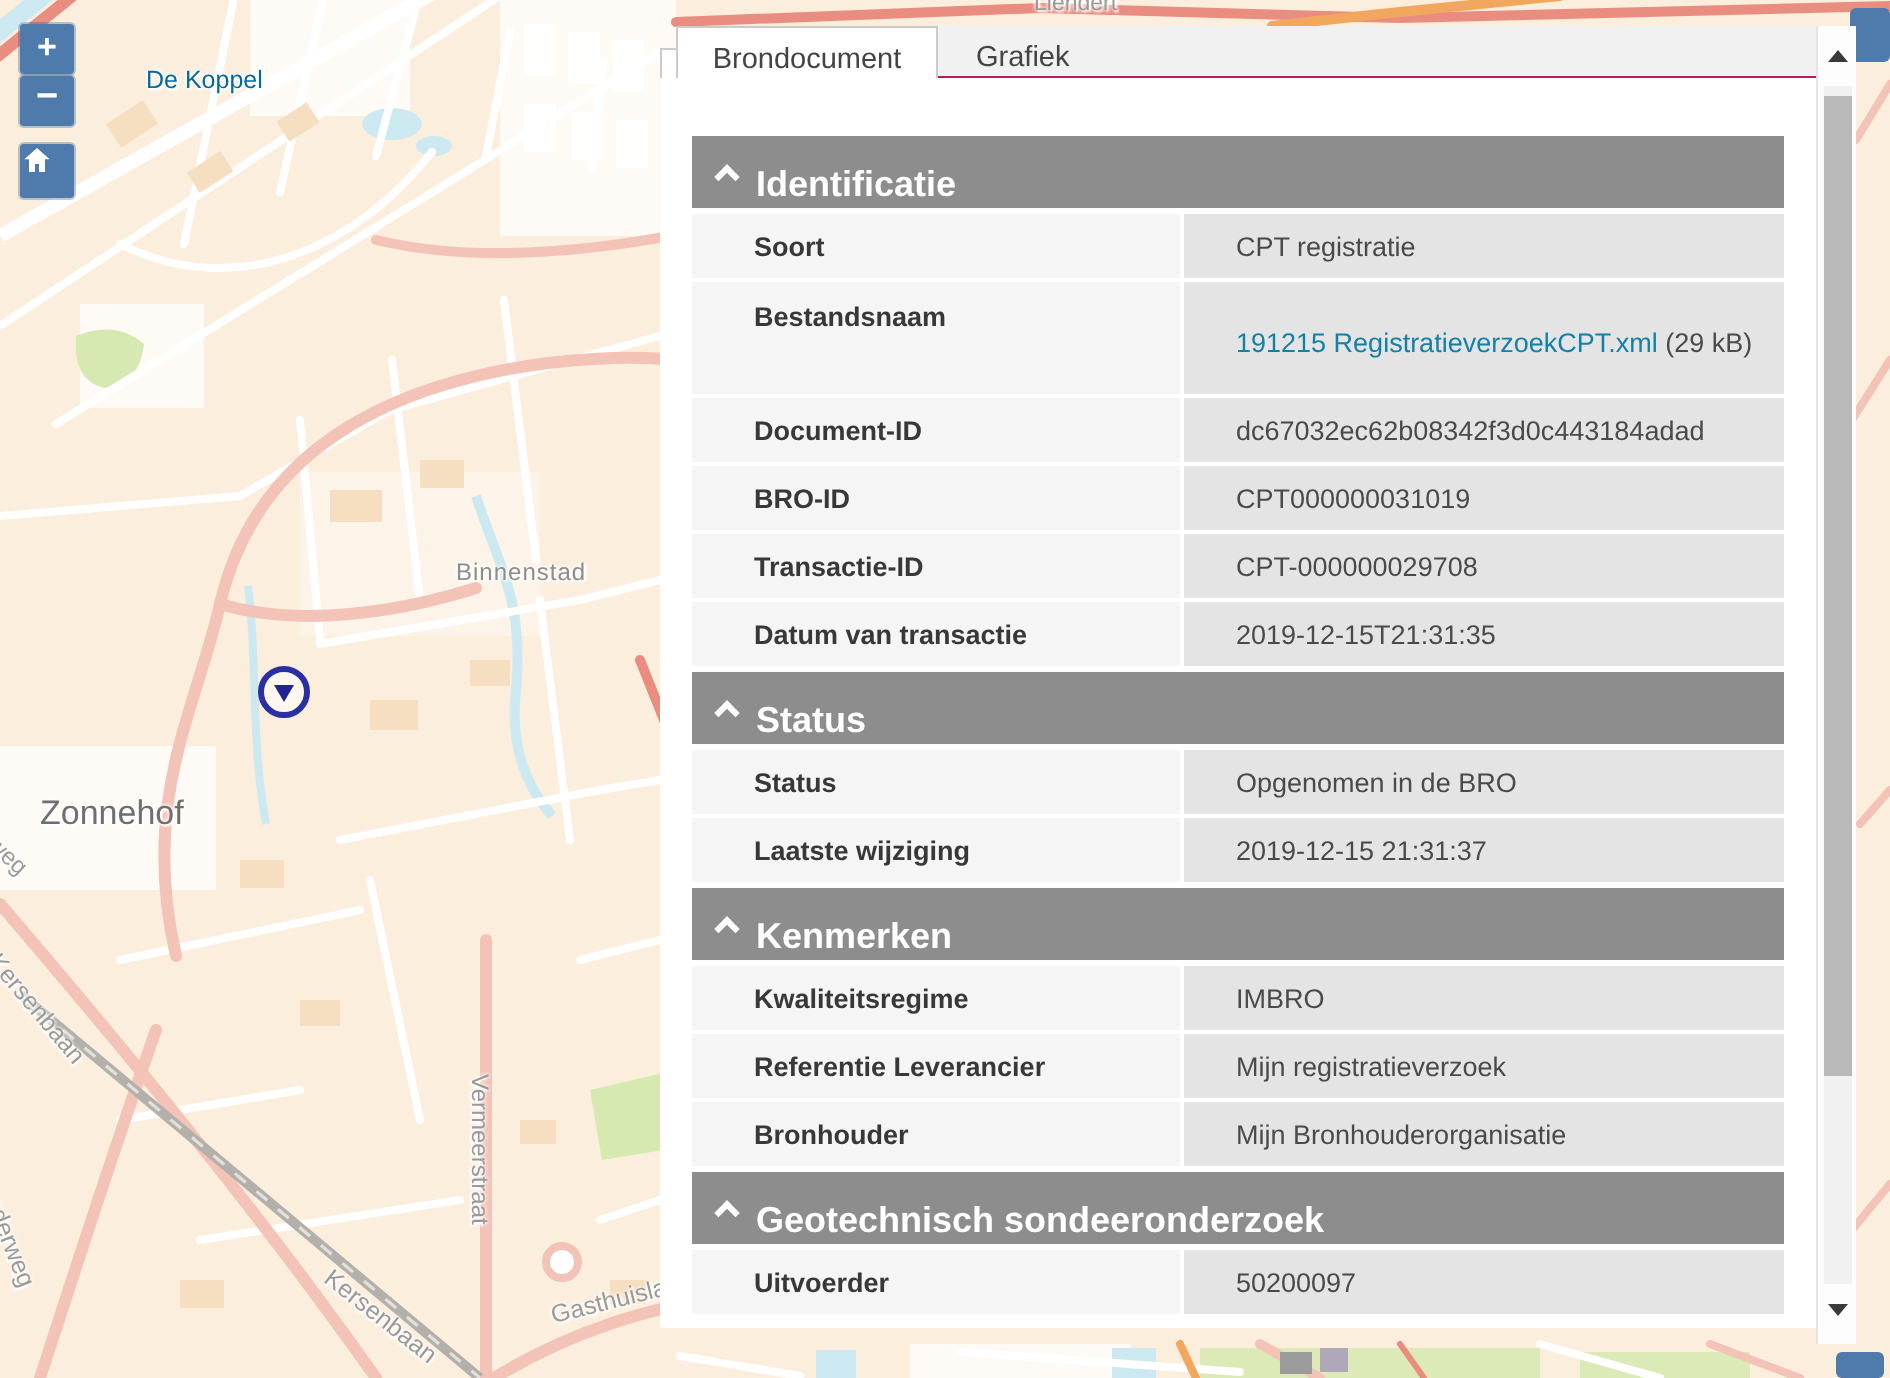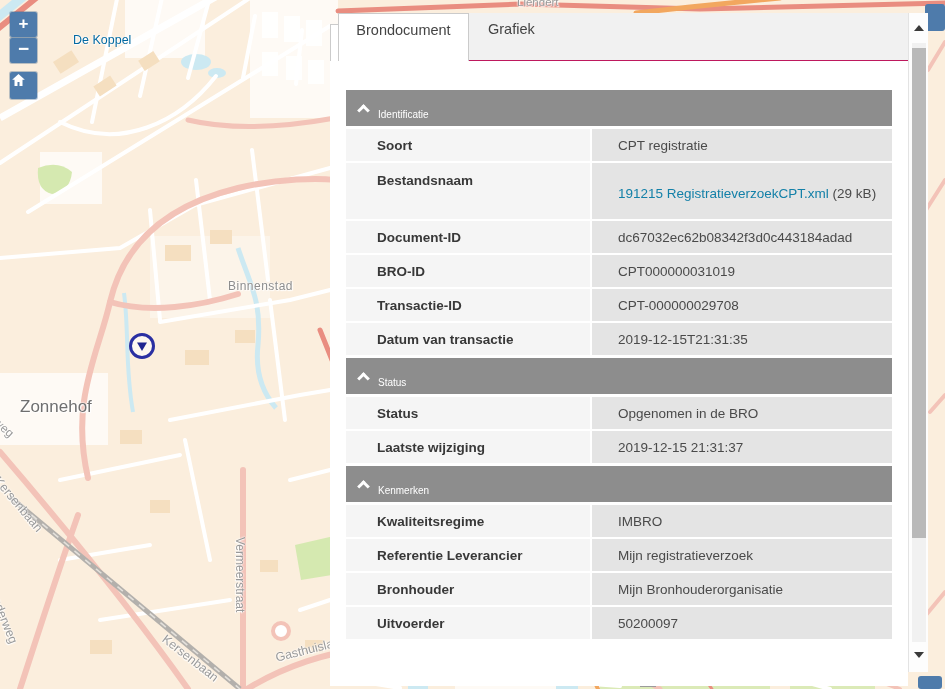--- a/index.html
+++ b/index.html
@@ -37,40 +37,40 @@
   .btn-zoomout{top:38px;line-height:22px;font-size:19px;}
   .btn-home{top:72px;height:27px;padding-top:4px;}
   
   .marker{position:absolute;left:127px;top:331px;width:30px;height:30px;cursor:pointer;}
   
   .edgebtn{position:absolute;background:#4e7bab;border-radius:3px;}
   .edgebtn-tr{left:925px;top:4px;width:20px;height:27px;}
   .edgebtn-br{left:918px;top:676px;width:24px;height:13px;}
   
   .panel{position:absolute;left:330px;top:13px;width:578px;height:659px;}
-  .tabstrip{display:flex;height:48px;}
+  .tabstrip{display:flex;height:26px;}
   .tab-stub{width:8px;margin-top:11px;background:#fff;border:1px solid #cbcbcb;border-right:none;border-bottom:none;}
   .tab{font-size:14.5px;color:#444;cursor:pointer;}
   .tab.active{
     width:131px;background:#fff;border:1px solid #cbcbcb;border-bottom:none;
     text-align:center;line-height:32px;
   }
   .tabstrip-rest{flex:1;background:#f1f1f1;border-bottom:1px solid #be185d;display:flex;}
   .tab.inactive{padding:0 19px;line-height:33px;}
   .content{background:#fff;height:625px;overflow:hidden;padding:29px 16px 0 16px;}
   .sec-header{
     height:36px;background:#8d8d8d;color:#fff;display:flex;align-items:center;
     margin:3px 0 3px 0;cursor:pointer;
   }
   .sec-header:first-child{margin-top:0;}
   .chev{
     width:9px;height:9px;border-top:3px solid #fff;border-left:3px solid #fff;
     transform:rotate(45deg);margin:5px 10px 0 13px;flex:0 0 auto;
   }
-  .sec-title{font-size:10px;font-weight:400;margin-top:12px;}
+  .sec-title{font-size:18px;font-weight:700;margin-top:12px;}
   .row{display:flex;height:32px;margin-bottom:2px;}
   .row.tall{height:56px;}
   .cell{display:flex;align-items:center;font-size:13.5px;}
   .cell.lab{width:244px;margin-right:2px;background:#f5f5f5;color:#383838;font-weight:700;padding-left:31px;}
   .cell.val{flex:1;background:#e4e4e4;color:#4a4a4a;padding-left:26px;padding-right:12px;}
   .row.tall .cell{align-items:flex-start;}
   .row.tall .cell.lab{padding-top:8px;display:block;line-height:20px;}
   .row.tall .cell.val{padding-top:20px;display:block;line-height:22px;}
   a.filelink{color:#1380a8;text-decoration:none;cursor:pointer;}
   
@@ -299,20 +299,24 @@
       </div>
       <div class="row">
         <div class="cell lab">Referentie Leverancier</div>
         <div class="cell val">Mijn registratieverzoek</div>
       </div>
       <div class="row">
         <div class="cell lab">Bronhouder</div>
         <div class="cell val">Mijn Bronhouderorganisatie</div>
       </div>
 
+      <div class="sec-header">
+        <span class="chev"></span>
+        <span class="sec-title">Geotechnisch sondeeronderzoek</span>
+      </div>
       <div class="row">
         <div class="cell lab">Uitvoerder</div>
         <div class="cell val">50200097</div>
       </div>
 
     </div>
   </div>
 
   <div class="scrollbar">
     <div class="sb-track"></div>

